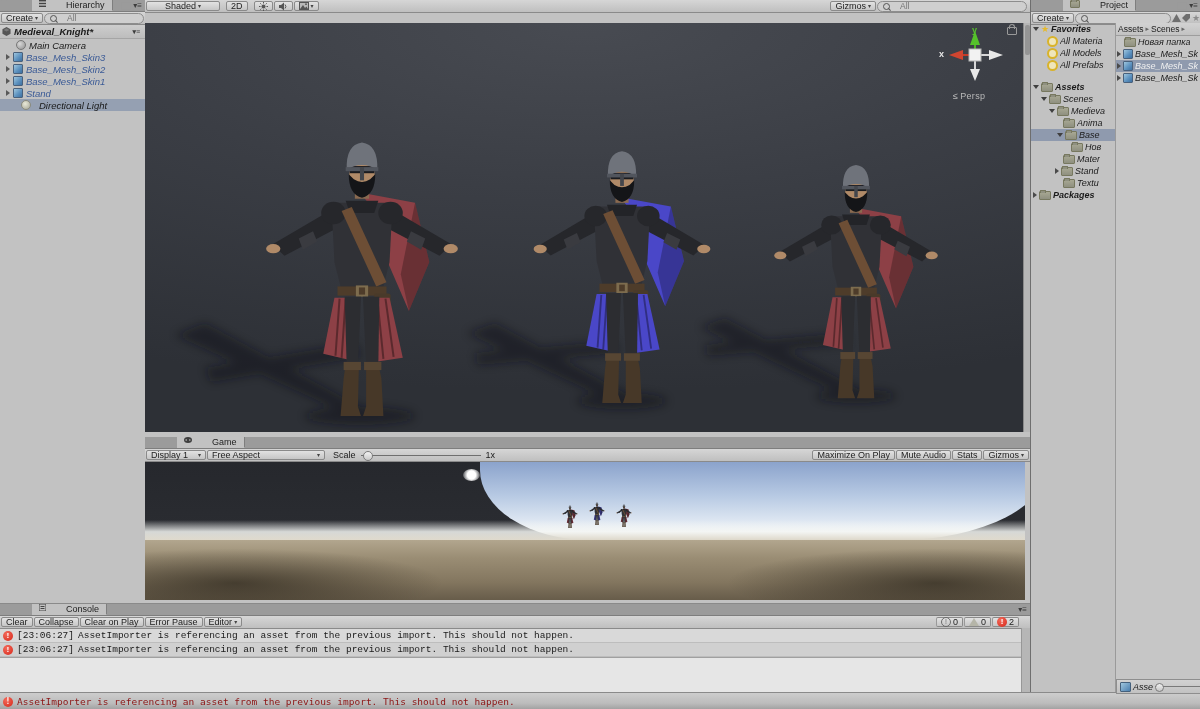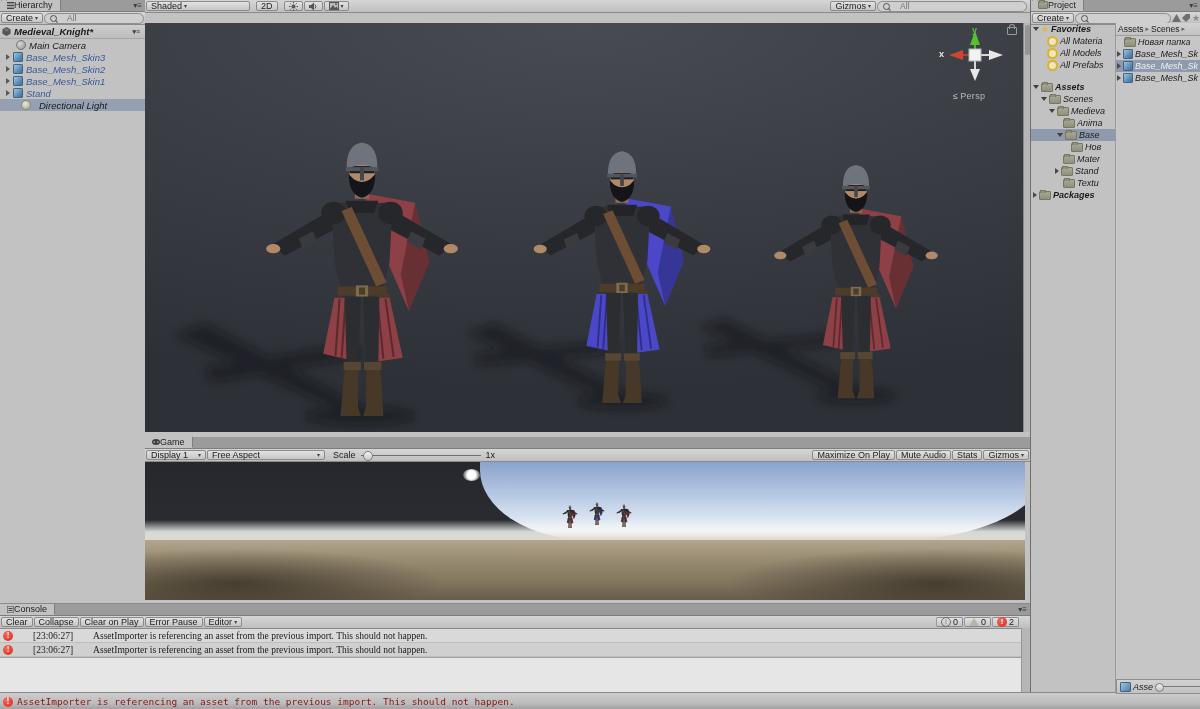--- a/index.html
+++ b/index.html
@@ -4,21 +4,21 @@
 <style>
   html,body{margin:0;padding:0;}
   body{
     width:1200px;height:709px;position:relative;overflow:hidden;
     font-family:"Liberation Sans",sans-serif;background:#c2c2c2;color:#1a1a1a;
     -webkit-font-smoothing:none;
   }
   .abs{position:absolute;}
   
   .tabbar{background:#9b9b9b;border-bottom:1px solid #7e7e7e;height:11px;font-size:9px;display:flex;align-items:stretch;}
-  .tab{display:flex;align-items:center;gap:0;padding:0 7px;background:#a6a6a6;border-right:1px solid #7e7e7e;color:#222;line-height:11px;}
+  .tab{display:flex;align-items:flex-start;gap:20px;padding:0 7px;background:#a6a6a6;border-right:1px solid #7e7e7e;color:#222;line-height:11px;margin-left:32px;}
   .tab.active{background:#c2c2c2;border-bottom:1px solid #c2c2c2;}
   .panel-menu{margin-left:auto;display:flex;align-items:center;gap:2px;padding-right:3px;color:#3c3c3c;font-size:8px;}
   .toolbar{background:linear-gradient(#d6d6d6,#bfbfbf);border-bottom:1px solid #8a8a8a;height:12px;display:flex;align-items:center;font-size:9px;padding:0 1px;gap:1px;}
   .tbtn{height:10px;display:inline-flex;align-items:center;gap:2px;padding:0 4px;background:linear-gradient(#e2e2e2,#c6c6c6);border:1px solid #8a8a8a;border-radius:2px;font-size:9px;line-height:10px;color:#222;}
   .tbtn .dd{font-size:6px;color:#444;}
   .searchbox{display:flex;align-items:center;background:#cfcfcf;border:1px solid #8d8d8d;border-radius:7px;height:9px;padding:0 5px;gap:10px;}
   .searchbox input{border:0;background:transparent;outline:none;font-size:8.5px;width:100%;color:#333;font-family:"Liberation Sans",sans-serif;padding:0;}
   .mag{width:5px;height:5px;border:1px solid #555;border-radius:50%;position:relative;flex:none;}
   .mag::after{content:"";position:absolute;width:3px;height:1px;background:#555;left:4px;top:5px;transform:rotate(45deg);}
   .tri-r{width:0;height:0;border-left:4px solid #595959;border-top:3px solid transparent;border-bottom:3px solid transparent;display:inline-block;flex:none;}
@@ -63,21 +63,21 @@
   .prow{height:12px;display:flex;align-items:center;gap:2px;font-size:9px;white-space:nowrap;overflow:hidden;}
   .prow .lbl{overflow:hidden;text-overflow:clip;white-space:nowrap;}
   .prow.bold .lbl{font-weight:bold;}
   .prow.selected{background:#8f9aae;}
   .folder-icon{width:10px;height:7px;flex:none;background:linear-gradient(#a8a893,#8f9080);border:1px solid #77785f;border-radius:1px;position:relative;}
   .folder-icon::before{content:"";position:absolute;left:0;top:-2px;width:4px;height:2px;background:#8f9080;border:1px solid #77785f;border-bottom:0;border-radius:1px 1px 0 0;}
   .star-icon{color:#e5b92c;font-size:9px;line-height:9px;flex:none;}
   .qfav-icon{width:7px;height:7px;border:2px solid #d9b32a;border-radius:50%;flex:none;background:#efe6bb;}
   
   #console{left:0;top:603px;width:1030px;height:89px;background:#3b82f6;border-top:1px solid #8a8a8a;}
-  .crow{height:13px;display:flex;align-items:center;gap:20px;padding-left:3px;font-size:9.5px;font-family:Liberation Serif, serif;border-bottom:1px solid #bdbdbd;text-align:right;}
+  .crow{height:13px;display:flex;align-items:center;gap:4px;padding-left:3px;font-size:9.5px;font-family:Liberation Mono, monospace;border-bottom:1px solid #bdbdbd;text-align:right;}
   .crow:nth-child(odd){background:#d9d9d9;}
   .crow:nth-child(even){background:#d0d0d0;}
   .err-badge{width:10px;height:10px;border-radius:50%;background:radial-gradient(circle at 35% 30%,#f3695a,#d7281a);color:#fff;font-size:8px;font-weight:bold;text-align:center;line-height:10px;flex:none;}
   .err-badge::after{content:"!";}
   .console-detail{position:absolute;left:0;top:53px;width:1022px;height:36px;background:#e6e6e6;border-top:1px solid #a0a0a0;}
   .console-scroll{position:absolute;right:0;top:24px;width:8px;height:65px;background:#b6b6b6;border-left:1px solid #979797;}
   .cnt{display:flex;align-items:center;gap:2px;padding:0 4px;border-left:1px solid #999;height:10px;font-size:9px;}
   .info-icon{width:8px;height:8px;border-radius:50%;border:1px solid #6b6b6b;color:#6b6b6b;font-size:7px;line-height:8px;text-align:center;flex:none;}
   .info-icon::after{content:"!";}
   .warn-icon{width:0;height:0;border-left:5px solid transparent;border-right:5px solid transparent;border-bottom:8px solid #b5b5a8;flex:none;}
@@ -153,21 +153,21 @@
   </div>
   <div class="hrow selected">
     <span class="spacer"></span>
       <span class="light-icon"></span>
     <span class="lbl">Directional Light</span>
   </div>
 </div>
 
 <div id="scene-panel" class="abs">
   <div class="toolbar">
-    <button class="tbtn" style="width:104px;justify-content:flex-start">
+    <button class="tbtn" style="width:74px;justify-content:center">
         <span>Shaded</span>
         <span class="dd">▾</span>
       </button>
     <span style="width:4px"></span>
     <button class="tbtn">
         <span>2D</span>
       </button>
     <span style="width:4px"></span>
     <button class="tbtn">
       <svg width="9" height="9" viewBox="0 0 9 9">

